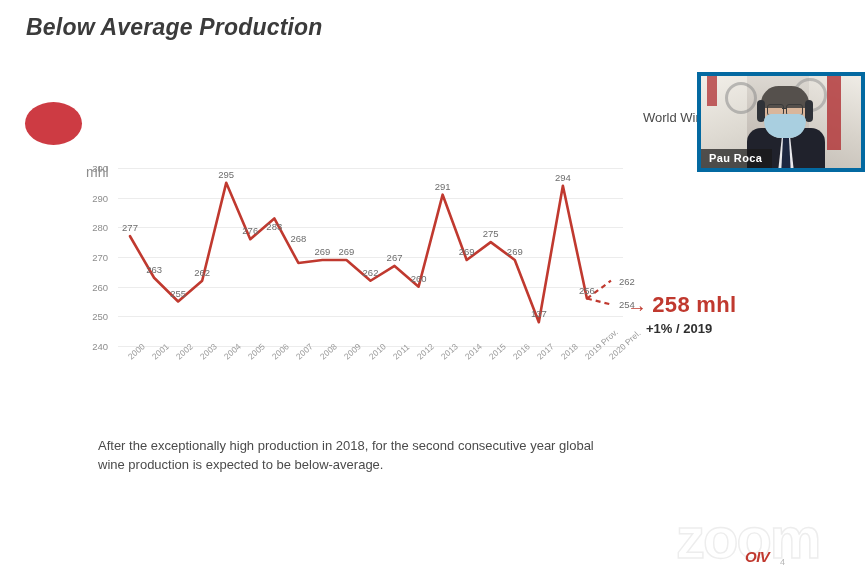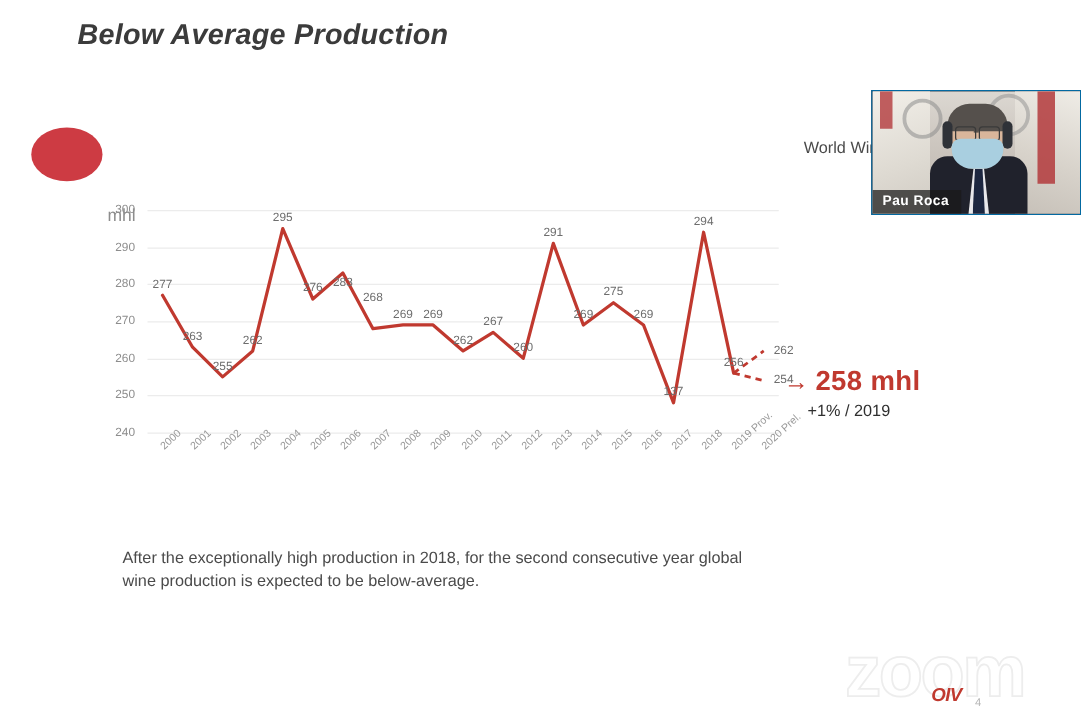--- a/index.html
+++ b/index.html
@@ -7,41 +7,41 @@
     width:865px;height:580px;background:#ffffff;
     font-family:"Liberation Sans",sans-serif;
     overflow:hidden;position:relative;
   }
   .slide{position:absolute;inset:0;background:#fff;}
 
   
   .slide-title{
     position:absolute;left:26px;top:14px;
     font-size:23px;font-weight:bold;font-style:italic;
-    color:#3b3b3b;letter-spacing:.2px;white-space:nowrap;margin-left:36px;
+    color:#3b3b3b;letter-spacing:.2px;white-space:nowrap;
   }
 
   
   .deco-ellipse{
     position:absolute;left:25px;top:102px;
     width:57px;height:43px;border-radius:50%;
     background:#cd3b43;
   }
 
   
   .header-subtitle{
     position:absolute;left:643px;top:110px;
     font-size:13px;color:#4a4a4a;white-space:nowrap;
   }
 
   
   .video-tile{
     position:absolute;left:697px;top:72px;width:168px;height:100px;
     overflow:hidden;background:#2b2b33;
-    border:1px solid #0369a1;box-sizing:border-box;
+    border:4px solid #0369a1;box-sizing:border-box;
   }
   .vt-bg{position:absolute;inset:0;background:linear-gradient(180deg,#dcd8d2 0%,#cfc9c2 35%,#b9b2ab 100%);}
   .vt-flag-l{position:absolute;left:0;top:0;width:46px;height:100%;background:linear-gradient(160deg,#f2efe9,#dedad2 60%,#cfcac2);}
   .vt-flag-r{position:absolute;right:0;top:0;width:52px;height:100%;background:linear-gradient(200deg,#efece6,#d8d3cb 55%,#c6c0b8);}
   .vt-flag-red{position:absolute;right:20px;top:0;width:14px;height:74px;background:#b3393c;opacity:.85;}
   .vt-flag-red2{position:absolute;left:6px;top:0;width:10px;height:30px;background:#b3393c;opacity:.8;}
   .vt-seal1{position:absolute;left:24px;top:6px;width:26px;height:26px;border-radius:50%;border:3px solid #8d8d8d;opacity:.55;}
   .vt-seal2{position:absolute;left:92px;top:2px;width:28px;height:28px;border-radius:50%;border:3px solid #8d8d8d;opacity:.5;}
   .vt-body{position:absolute;left:46px;top:52px;width:78px;height:48px;background:#20222c;border-radius:14px 14px 0 0;}
   .vt-shirt{position:absolute;left:70px;top:56px;width:30px;height:44px;background:#e9e9ec;
@@ -75,21 +75,21 @@
   .fc-label{position:absolute;font-size:9.5px;color:#6d6d6d;transform:translateY(-50%);white-space:nowrap;}
   .x-label{
     position:absolute;font-size:8.5px;color:#9a9a9a;white-space:nowrap;
     transform-origin:left top;transform:rotate(-42deg);
   }
 
   
   .annot{position:absolute;left:627px;top:292px;}
   .annot-main{font-size:22px;font-weight:bold;color:#c0392f;white-space:nowrap;letter-spacing:.3px;}
   .annot-arrow{font-size:20px;font-weight:bold;color:#c0392f;margin-right:5px;}
-  .annot-sub{font-size:13px;font-weight:normal;color:#2f2f2f;margin-top:3px;margin-left:19px;white-space:nowrap;}
+  .annot-sub{font-size:13px;font-weight:bold;color:#2f2f2f;margin-top:3px;margin-left:19px;white-space:nowrap;}
 
   
   .caption{
     position:absolute;left:98px;top:437px;width:520px;
     font-size:13px;line-height:1.45;color:#4b4b4b;
   }
 
   
   .zoom-wm{
     position:absolute;left:676px;top:509px;

